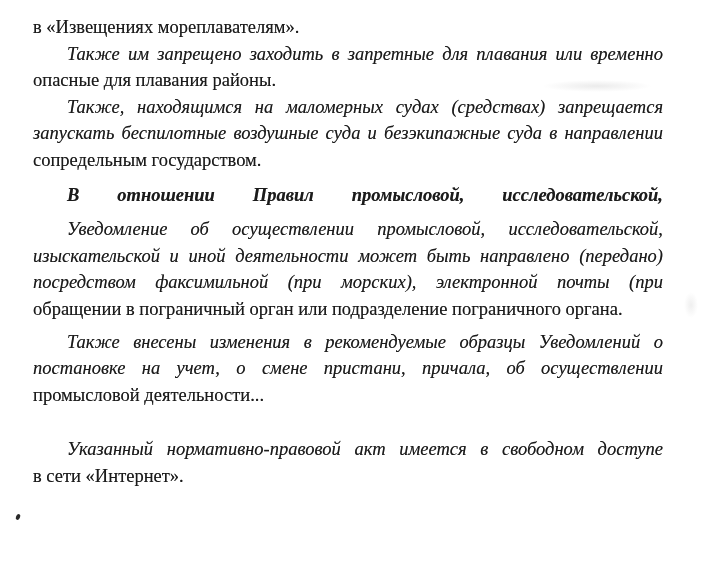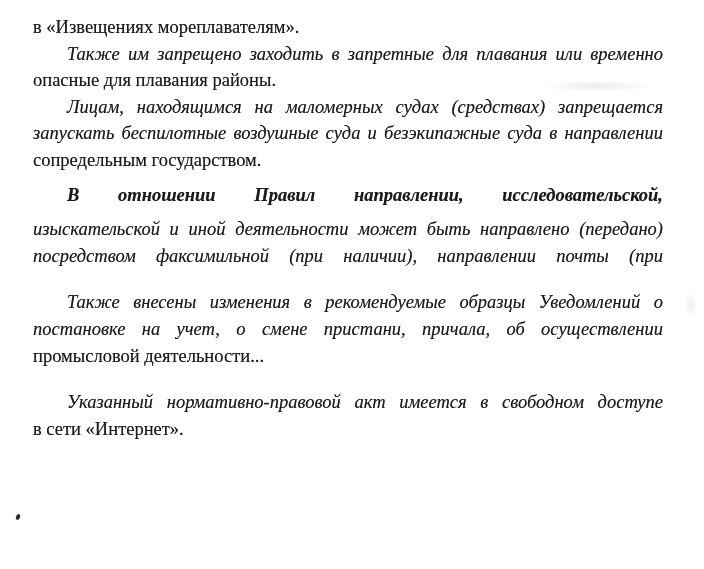--- a/index.html
+++ b/index.html
@@ -19,22 +19,22 @@
   }
   .page {
     position: relative;
     width: 704px;
     height: 503px;
     padding: 14px 41px 0 33px;
     box-sizing: border-box;
   }
   .para { margin: 0; }
   .para.heading { font-weight: bold; margin: 8px 0; }
-  .para.gap-sm { margin-top: 20px; }
-  .para.gap-lg { margin-top: 20px; }
+  .para.gap-sm { margin-top: 6px; }
+  .para.gap-lg { margin-top: 28px; }
   .line { text-align: justify; }
   .line.j { text-align-last: justify; font-style: italic; }
   .line.last { text-align-last: left; }
   .line.ind { padding-left: 34px; }
   
   .speck {
     position: absolute;
     left: 16px; top: 514px;
     width: 4px; height: 6px;
     background: #2a2a2a;
@@ -62,32 +62,34 @@
   <div class="para">
     <div class="line last">в «Извещениях мореплавателям».</div>
   </div>
 
   <div class="para">
     <div class="line j ind">Также им запрещено заходить в запретные для плавания или временно</div>
     <div class="line last">опасные для плавания районы.</div>
   </div>
 
   <div class="para">
-    <div class="line j ind">Лицам, находящимся на маломерных судах (средствах) запрещается</div>
+    <div class="line j ind">Также, находящимся на маломерных судах (средствах) запрещается</div>
     <div class="line j">запускать беспилотные воздушные суда и безэкипажные суда в направлении</div>
     <div class="line last">сопредельным государством.</div>
   </div>
 
   <div class="para heading">
-    <div class="line j ind">В отношении Правил направлении, исследовательской,</div>
+    <div class="line j ind">В отношении Правил промысловой, исследовательской,</div>
   </div>
 
   <div class="para">
+    <div class="line j ind">Уведомление об осуществлении промысловой, исследовательской,</div>
     <div class="line j">изыскательской и иной деятельности может быть направлено (передано)</div>
-    <div class="line j">посредством факсимильной (при наличии), направлении почты (при</div>
+    <div class="line j">посредством факсимильной (при морских), электронной почты (при</div>
+    <div class="line last">обращении в пограничный орган или подразделение пограничного органа.</div>
   </div>
 
   <div class="para gap-sm">
     <div class="line j ind">Также внесены изменения в рекомендуемые образцы Уведомлений о</div>
     <div class="line j">постановке на учет, о смене пристани, причала, об осуществлении</div>
     <div class="line last">промысловой деятельности...</div>
   </div>
 
   <div class="para gap-lg">
     <div class="line j ind">Указанный нормативно-правовой акт имеется в свободном доступе</div>

